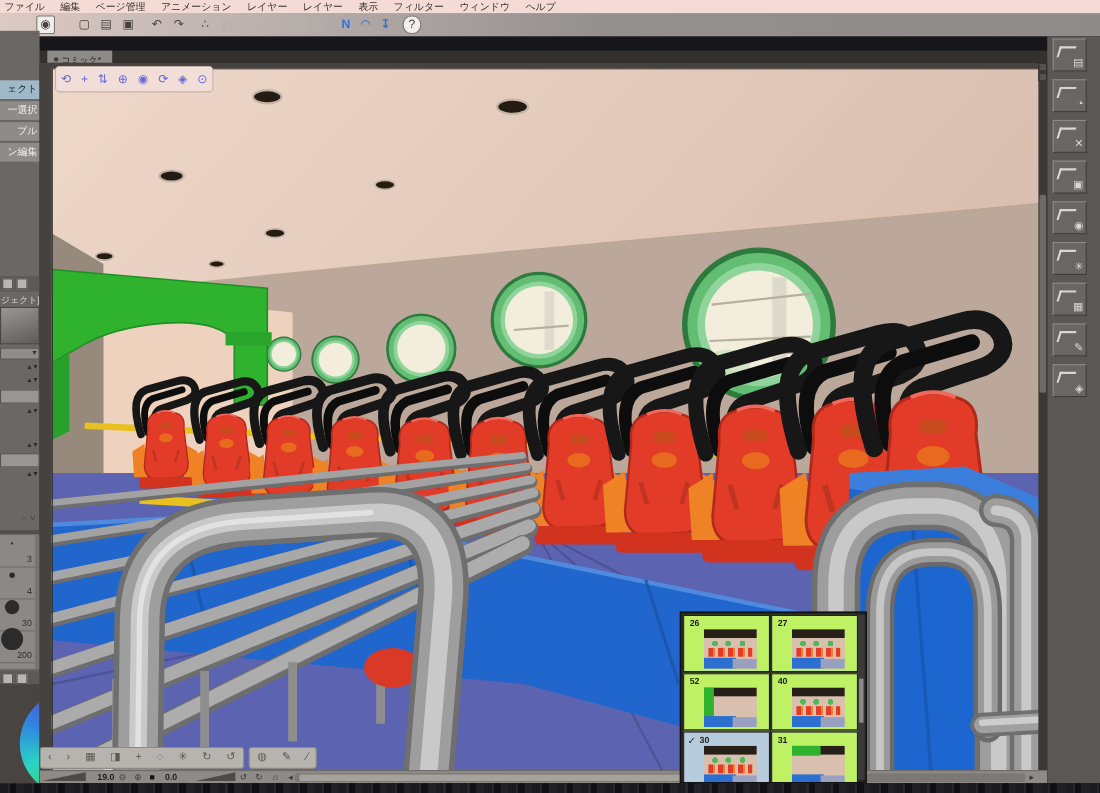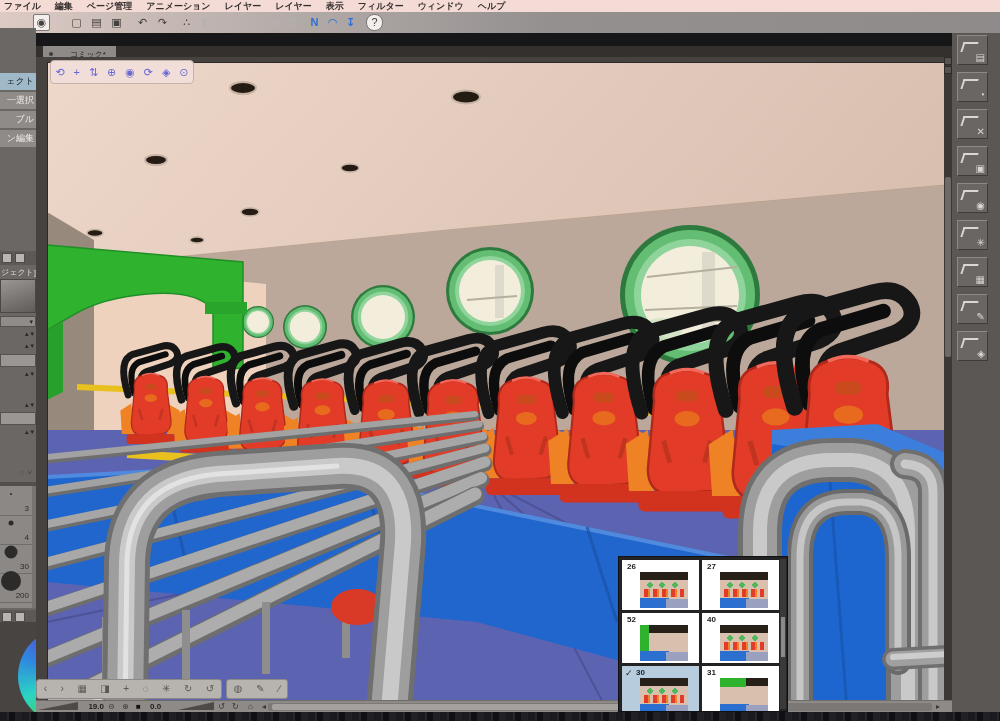--- a/index.html
+++ b/index.html
@@ -3,38 +3,38 @@
 <meta charset="utf-8">
 <style>
   html,body{margin:0;padding:0;background:#17171a;}
   #root{position:relative;width:1000px;height:721px;overflow:hidden;
         font-family:"Liberation Sans","DejaVu Sans",sans-serif;
         -webkit-font-smoothing:antialiased;}
   .ab{position:absolute;}
   
   .menubar{left:0;top:0;width:1000px;height:12px;background:#f4dbd5;border-bottom:1px solid #caaCA5;
            display:flex;align-items:center;gap:14px;padding-left:4px;font-size:9px;color:#35302e;}
-  .menubar span{white-space:nowrap;line-height:12px;font-weight:bold;}
+  .menubar span{white-space:nowrap;line-height:12px;}
   
   .cmdbar{left:0;top:12px;width:1000px;height:21px;
           background:linear-gradient(90deg,#ddcac4 0%,#b2aaa7 30%,#949090 55%,#8f8b8a 100%);}
   .cmdbtn{position:absolute;top:2px;width:17px;height:17px;text-align:center;line-height:17px;
           font-size:11px;color:#45413f;border-radius:2px;}
   .cmdbtn.white{background:#f2efed;border:1px solid #7c7875;box-sizing:border-box;line-height:15px;}
   .cmdbtn.dis{color:#b6b2b0;}
   .cmdbtn.blue{color:#2e6fd6;font-weight:bold;}
   
   .titlebar{left:36px;top:33px;width:916px;height:13px;background:#4d4947;display:flex;align-items:center;}
   .winbtn{width:10px;height:8px;margin-left:3px;background:#332f2e;border:1px solid #6a6662;border-radius:2px;
           font-size:6px;line-height:7px;text-align:center;color:#c2bebc;}
   .title-text{position:absolute;left:230px;top:1px;font-size:9px;color:#cfcbc9;white-space:nowrap;}
   
   .tabbar{left:36px;top:46px;width:916px;height:11px;background:#34302e;}
   .tab{position:absolute;left:7px;top:0;height:16px;padding:0 10px 0 6px;background:#8e8a88;
-       font-size:8px;line-height:11px;color:#1d1d1d;display:flex;align-items:center;gap:17px;}
+       font-size:8px;line-height:11px;color:#1d1d1d;display:flex;align-items:center;gap:3px;}
   .tab .dot{width:4px;height:4px;border-radius:50%;background:#3c3c3c;}
   
   .leftstrip{left:0;top:28px;width:36px;height:700px;background:#6b6765;overflow:hidden;font-size:9px;}
   .lp{position:absolute;left:0;width:36px;overflow:hidden;white-space:nowrap;}
   .sub{height:17px;line-height:17px;background:#8f8b88;color:#f1efee;text-align:right;padding-right:2px;box-sizing:border-box;}
   .sub.sel{background:#9fb9c9;color:#20292e;}
   .cap{color:#ddd;font-size:8px;text-align:right;padding-right:2px;}
   .box3d{background:linear-gradient(160deg,#9a9693,#5f5b58);border:1px solid #4a4744;box-sizing:border-box;}
   .ddrow{background:#908c89;border:1px solid #55524f;box-sizing:border-box;color:#2e2b29;font-size:7px;text-align:right;line-height:10px;padding-right:2px;}
   .steprow{color:#2a2826;font-size:7px;letter-spacing:2px;text-align:right;line-height:10px;}
@@ -78,21 +78,21 @@
   .statusbar{position:absolute;left:0;top:643px;width:916px;height:12px;background:#8e8a87;border-top:1px solid #6f6b68;box-sizing:border-box;}
   .ramp{position:absolute;bottom:2px;width:0;height:0;border-bottom:8px solid #4d4a47;}
   .sval{position:absolute;top:1px;font-size:8px;color:#1f1d1c;font-weight:bold;}
   .sic{position:absolute;top:1px;font-size:8px;color:#3a3836;line-height:10px;}
   .htrack{position:absolute;left:232px;top:2px;width:664px;height:8px;background:#7c7875;border-radius:2px;}
   .hthumb{position:absolute;left:4px;top:1px;width:440px;height:6px;background:#a5a19d;border-radius:2px;}
   
   .pgpanel{position:absolute;left:582px;top:499px;width:170px;height:156px;background:#242424;border:1px solid #111;
            box-sizing:border-box;overflow:hidden;}
   .pgrid{position:absolute;left:2px;top:2px;width:160px;}
-  .pcell{position:absolute;width:79px;height:52px;background:#ffffff;box-sizing:border-box;border:1px solid #222;}
+  .pcell{position:absolute;width:79px;height:52px;background:#bef264;box-sizing:border-box;border:1px solid #222;}
   .pcell.sel{background:#b7cdDD;}
   .pnum{position:absolute;left:5px;top:2px;font-size:8px;font-weight:bold;color:#1d1d1d;}
   .pcheck{position:absolute;left:3px;top:2px;font-size:9px;color:#16202a;}
   .pcheck:empty{display:none;}
   .th{position:absolute;left:18px;top:12px;width:48px;height:36px;background:#d9bfae;overflow:hidden;}
   .th i{position:absolute;display:block;}
   .th .dk{top:0;left:0;right:0;height:8px;background:#262019;}
   .th .gb{display:none;background:#2fb32f;}
   .th .gr{top:10px;left:5px;width:38px;height:6px;
      background:radial-gradient(circle 3px at 5px 3px,#4fb85a 85%,transparent 90%),

